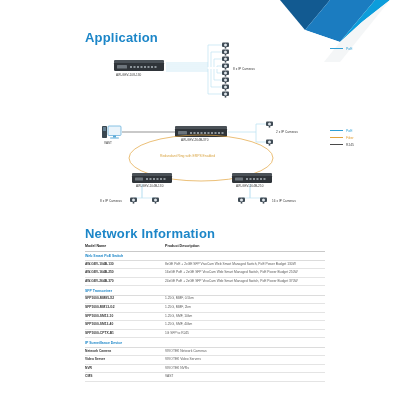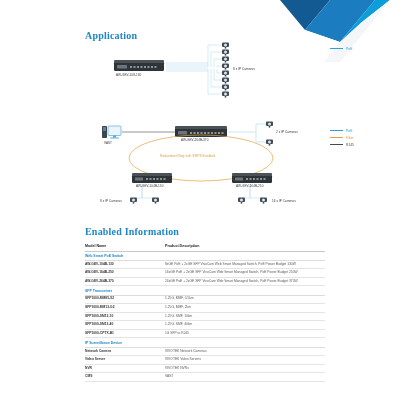--- a/index.html
+++ b/index.html
@@ -13,24 +13,23 @@
   .page{position:absolute;inset:0;background:#fff;}
 
   
   .corner{position:absolute;top:0;right:0;width:130px;height:62px;overflow:hidden;}
   .corner svg{display:block;}
 
   
   .section-title{
     position:absolute;
     color:#1c86c8;
-    font-size:10px;
+    font-size:13px;
     font-weight:bold;
     letter-spacing:.2px;
-    font-family:Liberation Serif, serif;
   }
   #app-title{left:85px;top:30px;}
   #order-title{left:85px;top:226px;}
 
   
   .diagram{position:absolute;}
   #diagram1{left:80px;top:40px;width:250px;height:75px;}
   #diagram2{left:80px;top:120px;width:290px;height:90px;}
   .diagram svg{display:block;overflow:visible;}
 
@@ -331,21 +330,21 @@
     <div class="legend-row">
       <span class="legend-line fiber"></span>
       <span class="legend-text fiber">Fiber</span>
     </div>
     <div class="legend-row">
       <span class="legend-line rj45"></span>
       <span class="legend-text rj45">RJ45</span>
     </div>
   </div>
 
-  <div class="section-title" id="order-title">Enabled Information</div>
+  <div class="section-title" id="order-title">Network Information</div>
 
   <table id="order-table">
     <thead>
       <tr>
         <th class="model">Model Name</th>
         <th class="desc">Product Description</th>
       </tr>
     </thead>
     <tbody id="order-body">
         <tr class="group">

